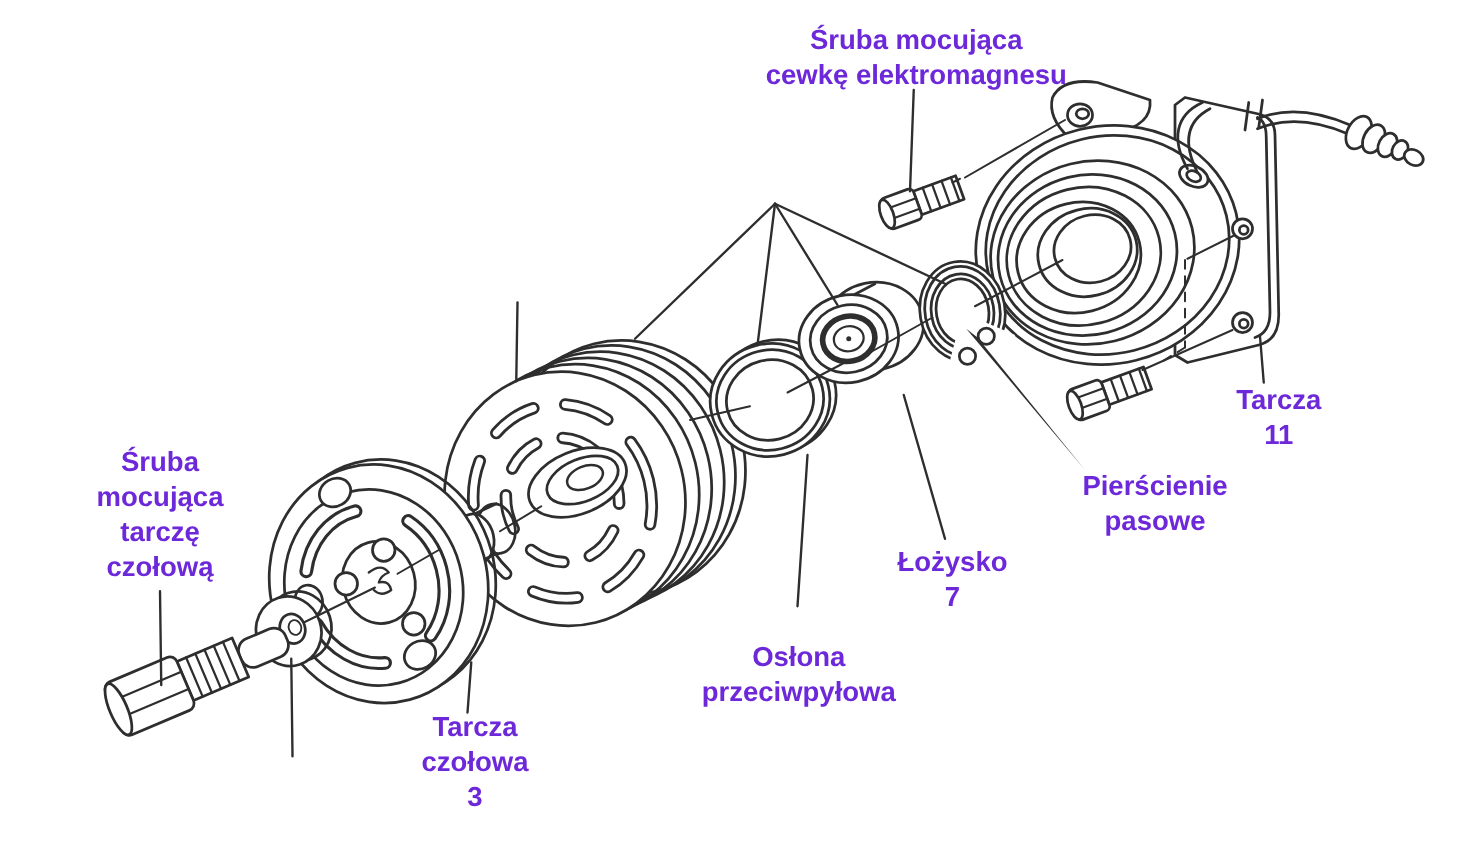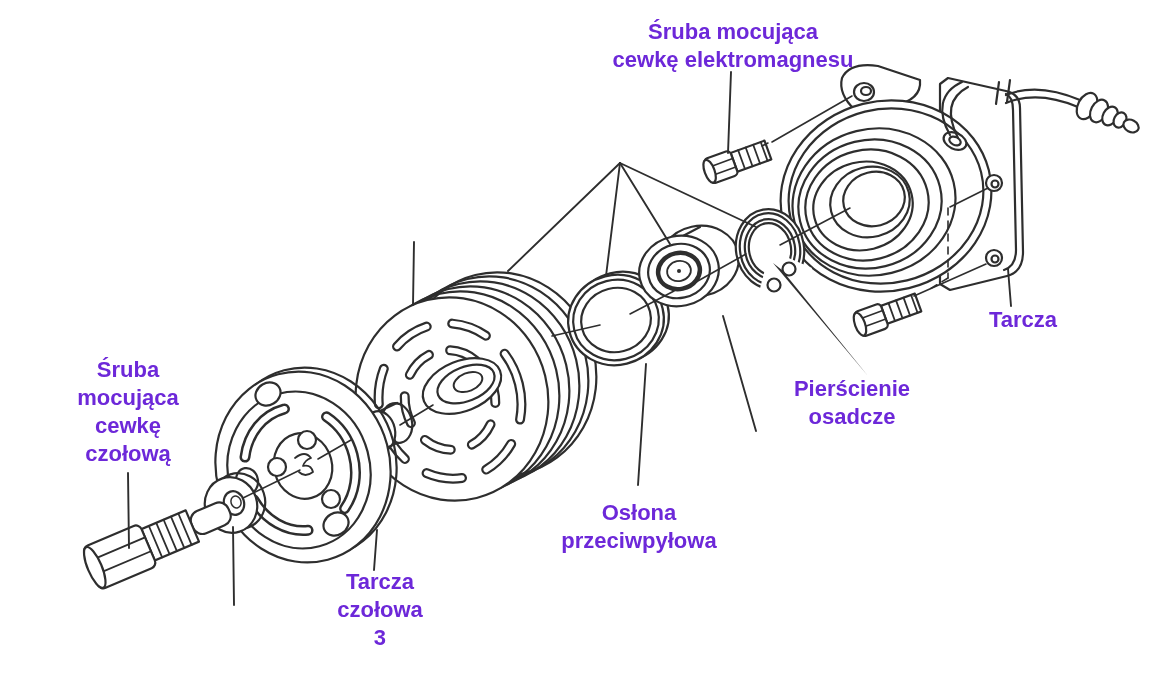--- a/index.html
+++ b/index.html
@@ -200,39 +200,44 @@
 <div class="lbl" style="left:733px;top:18px">
   <div>Śruba mocująca</div>
   <div>cewkę elektromagnesu</div>
 </div>
 
 
 
 <div class="lbl" style="left:128px;top:356px">
   <div>Śruba</div>
   <div>mocująca</div>
-  <div>cewkę</div>
+  <div>tarczę</div>
   <div>czołową</div>
 </div>
 
 
 <div class="lbl" style="left:380px;top:568px">
   <div>Tarcza</div>
   <div>czołowa</div>
   <div>3</div>
 </div>
 
-<div class="lbl" style="left:639px;top:499px">
+<div class="lbl" style="left:639px;top:512px">
   <div>Osłona</div>
   <div>przeciwpyłowa</div>
 </div>
 
-
-<div class="lbl" style="left:852px;top:375px">
+<div class="lbl" style="left:762px;top:436px">
+  <div>Łożysko</div>
+  <div>7</div>
+</div>
+
+<div class="lbl" style="left:924px;top:375px">
   <div>Pierścienie</div>
-  <div>osadcze</div>
+  <div>pasowe</div>
 </div>
 
 <div class="lbl" style="left:1023px;top:306px">
   <div>Tarcza</div>
+  <div>11</div>
 </div>
 
 </div>
 
 </body></html>

